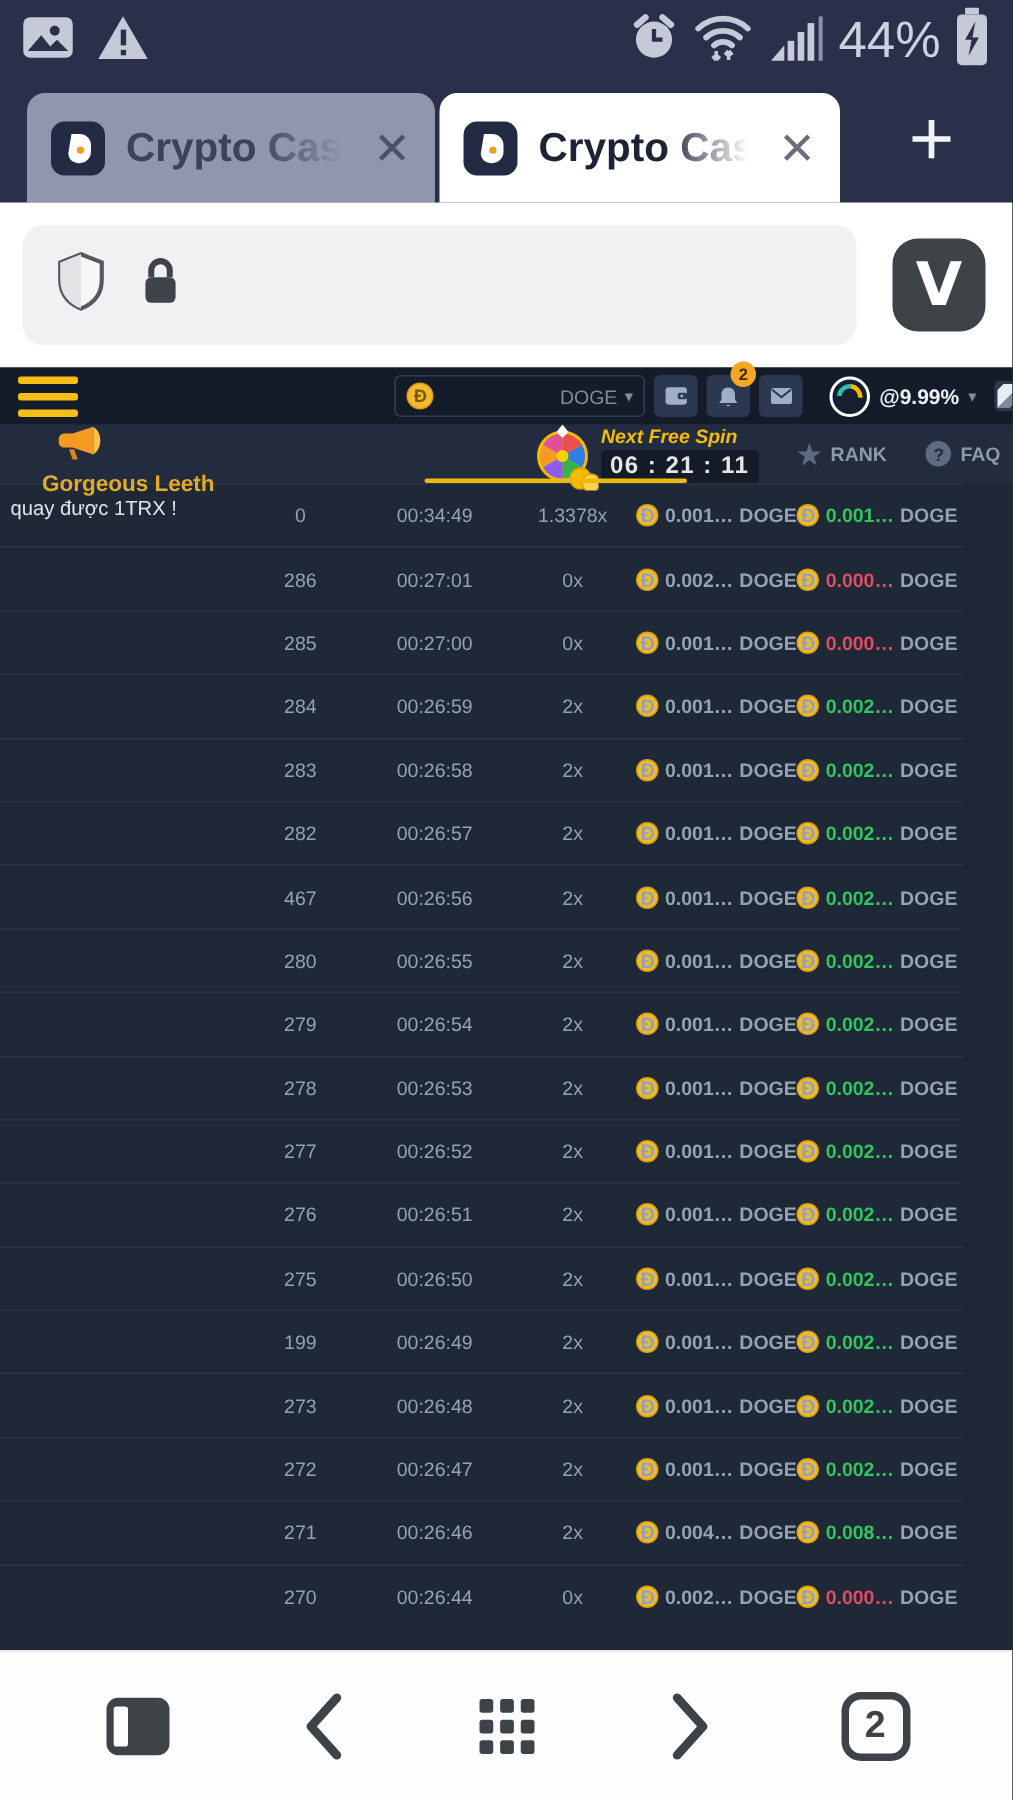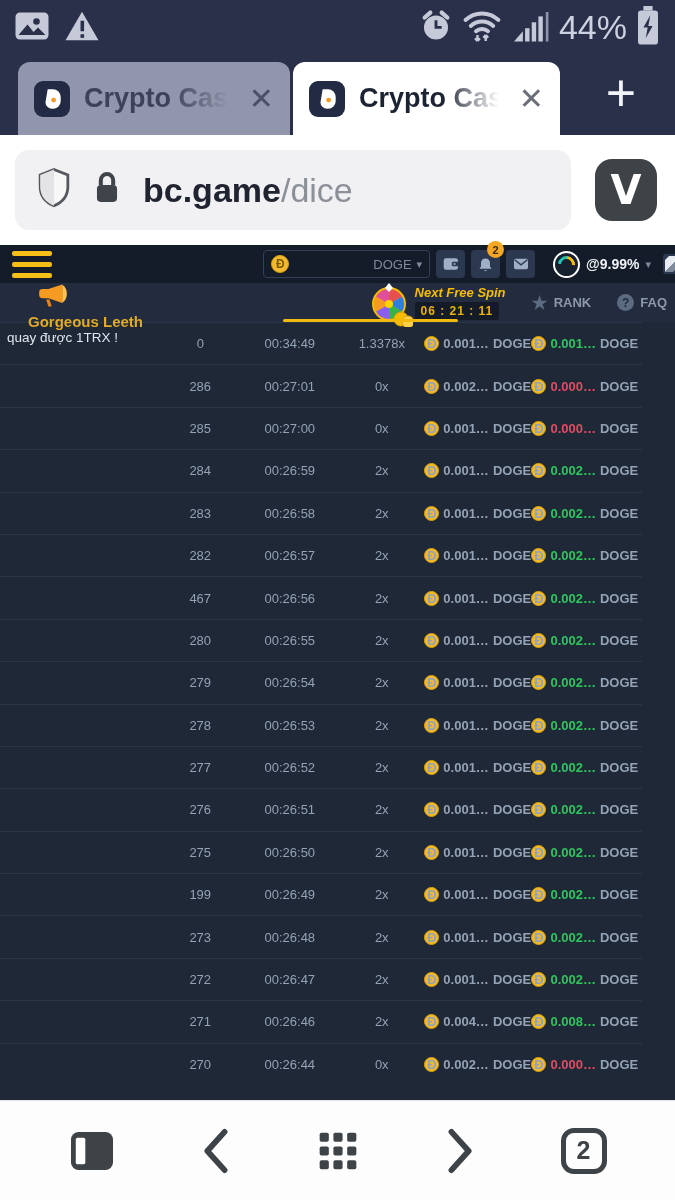--- a/index.html
+++ b/index.html
@@ -56,21 +56,21 @@
 
   
   .announce-bar { height:39px; background:#222c3e; position:relative; display:flex; align-items:flex-start;flex-direction:column; }
   .megaphone { margin-left:38px; }
   .annc-user { color:#e3aa28; font-size:15px; font-weight:bold; margin-left:28px; }
   .annc-msg { color:#dfe6ee; font-size:13.5px; margin-left:7px; }
   .annc-right { position:absolute; right:8px; top:0; height:39px; display:flex; align-items:center; }
   .spin-wrap { position:relative; width:46px; height:46px; margin-top:2px; }
   .spin-col { display:flex; flex-direction:column; margin-left:2px; }
   .spin-label { color:#f5bc00; font-size:13px; font-weight:bold; font-style:italic; }
-  .spin-timer { background:#141b27; border-radius:3px; color:#eab308; font-size:12px; font-weight:bold; padding:2px 6px; margin-top:2px; letter-spacing:1px; width:max-content; }
+  .spin-timer { background:#141b27; border-radius:3px; color:#e5e5e5; font-size:16px; font-weight:bold; padding:2px 6px; margin-top:2px; letter-spacing:1px; width:max-content; }
   .annc-link { display:flex; align-items:center; gap:6px; margin-left:26px; color:#8b99ab; font-size:13px; font-weight:bold; }
   .star-icon { color:#5c6b80; font-size:18px; }
   .q-icon { width:17px; height:17px; border-radius:50%; background:#5c6b80; color:#222c3e; font-size:12px; font-weight:bold; display:flex; align-items:center; justify-content:center; }
   .tab-indicator { position:absolute; left:283px; bottom:0px; width:175px; height:3px; background:#f0b90b; border-radius:2px; }
 
   
   .bets-table { background:#1e2836; height:778px; overflow:hidden; }
   .bt-header { display:flex; height:38px; align-items:center; padding-left:56px; }
   .bt-header span { color:#64748c; font-size:12px; font-weight:bold; text-align:center; letter-spacing:.4px; }
   .c1{width:104px;} .c2{width:90px;} .c3{width:95px;} .c4{width:95px;} .c5{width:100px;} .c6{width:118px;}
@@ -177,21 +177,20 @@
           <path d="M11 1 L20 4.5 V12 c0 6.5-4 10.5-9 12.5 C6 22.5 2 18.5 2 12 V4.5 Z" fill="#f7f7f8" stroke="#55585f" stroke-width="1.8"></path>
           <path d="M11 1 L2 4.5 V12 c0 6.5 4 10.5 9 12.5 Z" fill="#e4e4e7"></path>
         </svg>
     </span>
     <span>
       <svg width="28" height="34" viewBox="0 0 18 22">
           <path d="M5 9 V6 a4 4 0 0 1 8 0 v3" stroke="#3f434a" stroke-width="2.6" fill="none"></path>
           <rect x="2.5" y="9" width="13" height="11" rx="2.5" fill="#3f434a"></rect>
         </svg>
     </span>
-    <span class="url-text"><span class="url-host">bc.game</span><span class="url-path">/dice</span></span>
   </div>
   <div class="vivaldi-btn">
     <span class="vivaldi-v">V</span>
   </div>
 </div>
 
 <div class="site-header">
   <div class="hamburger">
       <span></span>
       <span></span>

